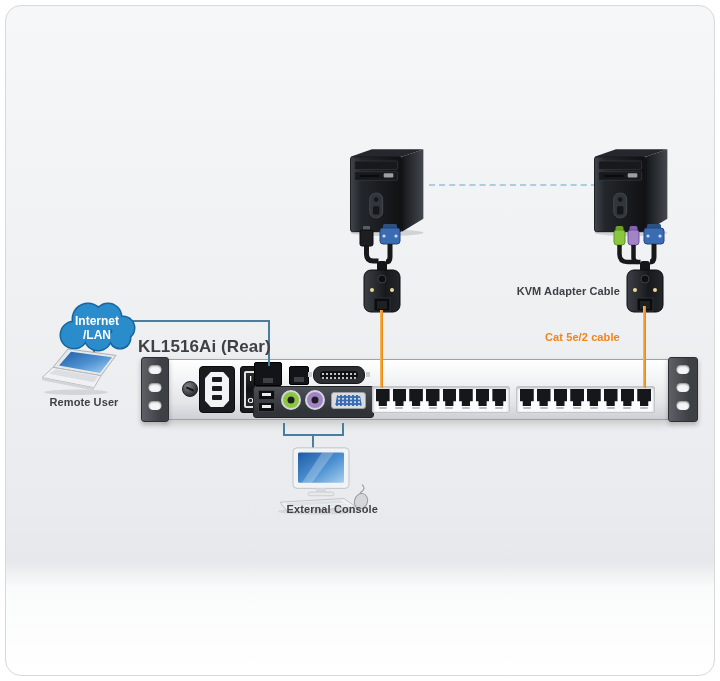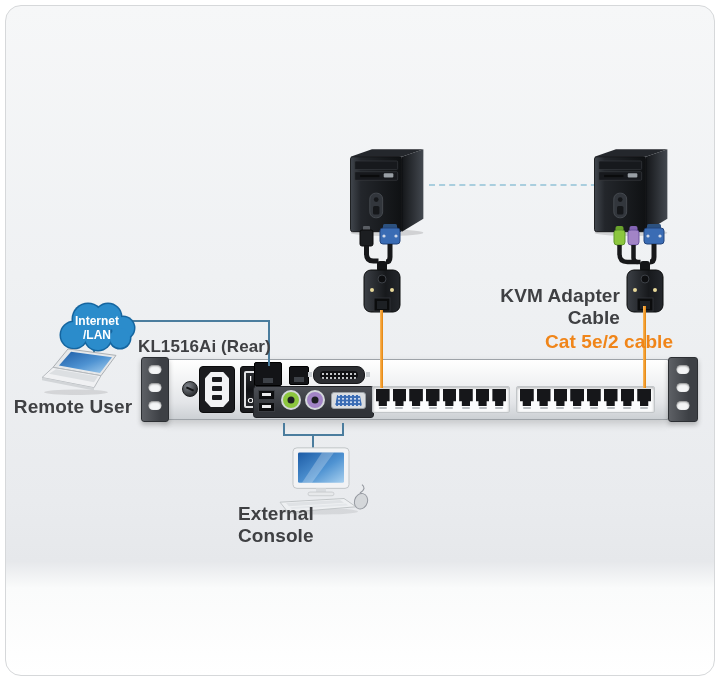--- a/index.html
+++ b/index.html
@@ -8,24 +8,24 @@
     font-family:"Liberation Sans",sans-serif;background:#ffffff;
   }
   
   .card{
     position:absolute;left:5px;top:5px;right:5px;bottom:5px;
     border-radius:16px;border:1px solid #d6d8da;
     background:linear-gradient(180deg,#f6f7f8 0%,#eff1f3 40%,#e9ebee 74%,#e6e8eb 83%,#fafbfb 87%,#ffffff 100%);
   }
   .abs{position:absolute;}
   
-  .lbl{position:absolute;color:var(--label-text,#3f4043);font-weight:600;font-size:19px;letter-spacing:.1px;}
+  .lbl{position:absolute;color:var(--label-text,#3f4043);font-weight:600;font-size:11px;letter-spacing:.1px;}
   .lbl-device{left:138px;top:337px;font-size:17px;text-align:right;}
-  .lbl-remote{left:11px;top:396px;width:124px;text-align:center;}
-  .lbl-console{left:238px;top:503px;width:140px;text-align:left;}
+  .lbl-remote{left:22px;top:396px;width:124px;text-align:center;}
+  .lbl-console{left:238px;top:503px;width:140px;text-align:right;}
   .lbl-kvmcable{left:478px;top:285px;width:142px;text-align:right;}
   .lbl-catcable{left:545px;top:331px;color:var(--cat-cable-text,#f08519);font-weight:700;}
   
   .line{position:absolute;background:var(--connection-line,#4b7d9e);}
   .line-cloud-rack{left:126px;top:320px;width:142px;height:44px;background:none;
     border-top:2px solid var(--connection-line,#4b7d9e);
     border-right:2px solid var(--connection-line,#4b7d9e);}
   .line-cloud-laptop{left:93px;top:344px;width:2px;height:16px;}
   .dash-line{position:absolute;left:429px;top:184px;width:178px;height:0;
     border-top:2px dashed var(--dashed-line,#a9cede);}

